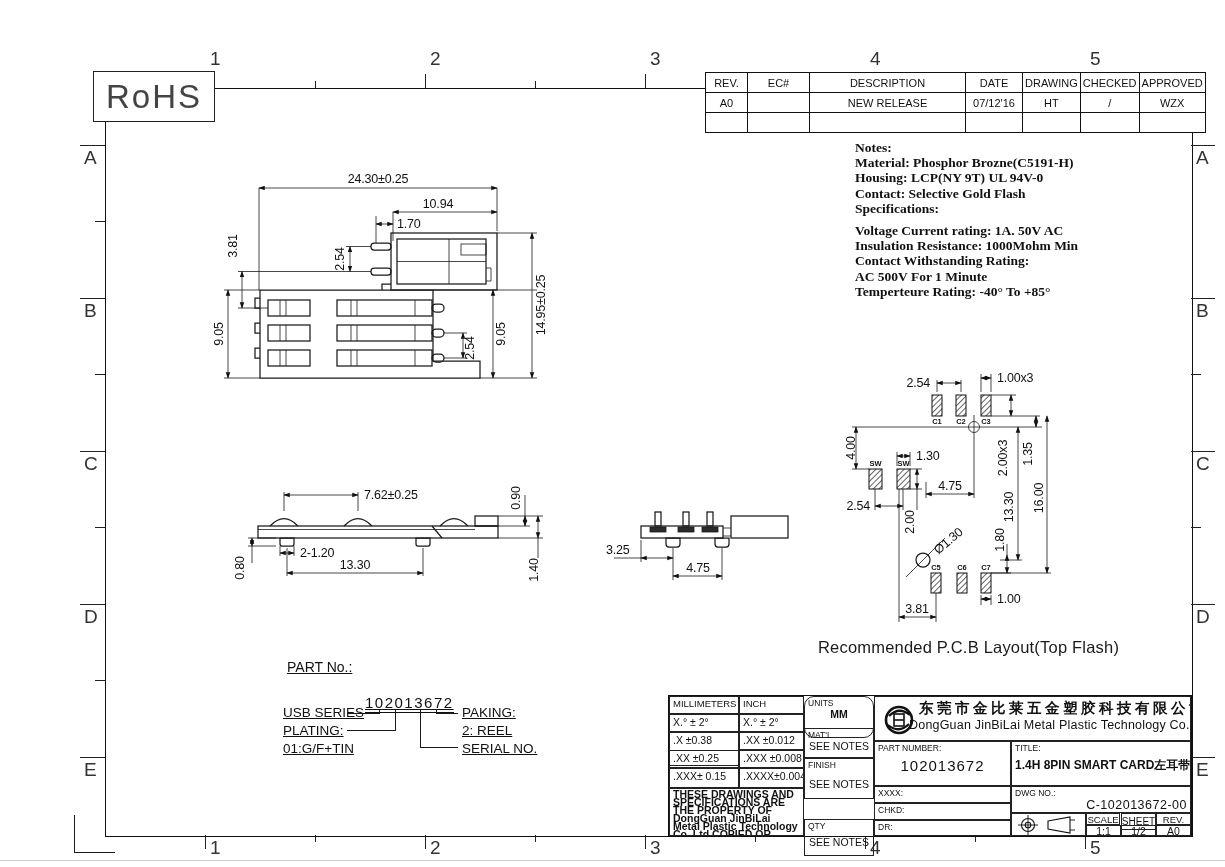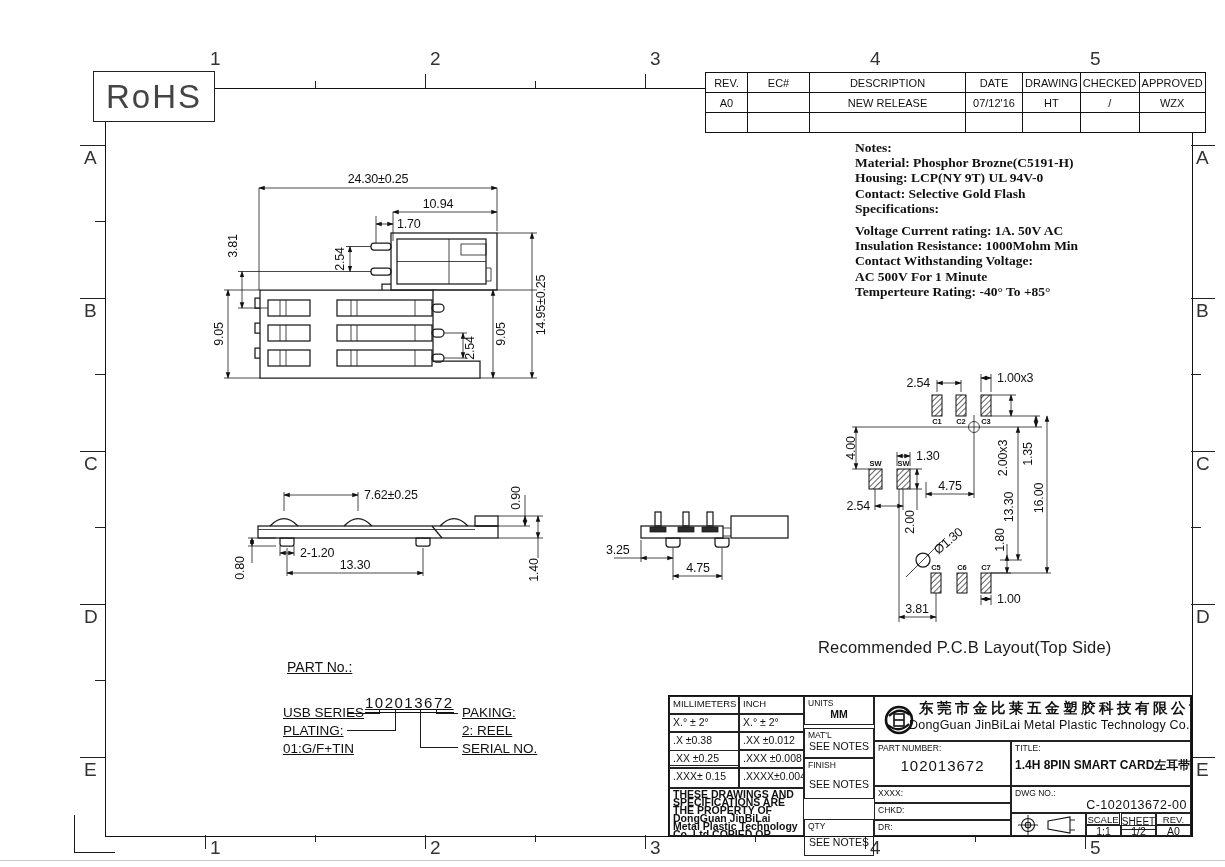--- a/index.html
+++ b/index.html
@@ -151,21 +151,21 @@
   </table>
 
 <div class="abs" id="notes">
   <div>Notes:</div>
   <div>Material: Phosphor Brozne(C5191-H)</div>
   <div>Housing: LCP(NY 9T) UL 94V-0</div>
   <div>Contact: Selective Gold Flash</div>
   <div>Specifications:</div>
   <div class="gap">Voltage Current rating: 1A. 50V AC</div>
   <div>Insulation Resistance: 1000Mohm Min</div>
-  <div>Contact Withstanding Voltage:</div>
+  <div>Contact Withstanding Rating:</div>
   <div>AC 500V For 1 Minute</div>
   <div>Temperteure Rating: -40° To +85°</div>
 </div>
 
 <svg style="left:180px;top:148px;" width="420" height="255" viewBox="0 0 420 255">
   <defs>
     <marker id="tvA" viewBox="0 0 10 10" refX="9" refY="5" markerWidth="8" markerHeight="8" orient="auto-start-reverse">
       <path d="M0,1.5 L10,5 L0,8.5 z" fill="#111"></path>
     </marker>
   </defs>
@@ -357,21 +357,21 @@
   <path class="d" d="M141,203 H161 M157,185 V174"></path>
   <line class="d" x1="157" y1="185" x2="157" y2="203" marker-start="url(#pcA)" marker-end="url(#pcA)"></line>
   <text transform="rotate(-90 154 170)" x="154" y="170" text-anchor="middle">1.80</text>
   <path class="d" d="M131,225 V235 M141,225 V235"></path>
   <line class="d" x1="131" y1="229" x2="141" y2="229" marker-start="url(#pcA)" marker-end="url(#pcA)"></line>
   <text x="147" y="233">1.00</text>
   <path class="d" d="M49,119 V252 M86,223 V252"></path>
   <line class="d" x1="49" y1="247" x2="86" y2="247" marker-start="url(#pcA)" marker-end="url(#pcA)"></line>
   <text x="67" y="243" text-anchor="middle">3.81</text>
 </svg>
-<div class="abs" id="pcbcap">Recommended P.C.B Layout(Top Side)</div>
+<div class="abs" id="pcbcap">Recommended P.C.B Layout(Top Flash)</div>
 
 <div class="lg" style="left:287px;top:659px;font-size:14px;">PART No.:</div>
 <div class="lg" style="left:365px;top:694px;"><span id="pn-num">102013672</span></div>
 <div class="lg" style="left:283px;top:705px;">USB SERIES</div>
 <div class="lg" style="left:283px;top:723px;">PLATING:</div>
 <div class="lg" style="left:283px;top:741px;">01:G/F+TIN</div>
 <div class="lg" style="left:462px;top:705px;">PAKING:</div>
 <div class="lg" style="left:462px;top:723px;">2: REEL</div>
 <div class="lg" style="left:462px;top:741px;">SERIAL NO.</div>
 <div class="ln" style="left:347px;top:713px;width:32px;height:1px;"></div>
@@ -390,21 +390,21 @@
   <div class="c" style="left:0;top:18px;width:70px;height:18px;">X.°  ± 2°</div>
   <div class="c" style="left:70px;top:18px;width:65px;height:18px;">X.°  ± 2°</div>
   <div class="c" style="left:0;top:36px;width:70px;height:34px;">.X   ±0.38</div>
   <div class="c" style="left:70px;top:36px;width:65px;height:18px;">.XX  ±0.012</div>
   <div class="c" style="left:0;top:54px;width:70px;height:18px;">.XX  ±0.25</div>
   <div class="c" style="left:70px;top:54px;width:65px;height:18px;">.XXX ±0.008</div>
   <div class="c" style="left:0;top:72px;width:70px;height:20px;">.XXX± 0.15</div>
   <div class="c" style="left:70px;top:72px;width:65px;height:20px;">.XXXX±0.004</div>
   <div class="c legal" style="left:0;top:92px;width:135px;height:48px;">THESE DRAWINGS AND SPECIFICATIONS ARE THE PROPERTY OF DongGuan JinBiLai Metal Plastic Technology Co.,Ltd COPIED OR USED IN ANY MANNER WITHOUT THE PRIOR WRITTEN CONSENT OF DongGuan JinBiLai Metal Plastic Technology Co.,Ltd</div>
 
-  <div class="c" style="left:135px;top:0;width:70px;height:29px;">
+  <div class="c" style="left:135px;top:0;width:70px;height:42px;border-radius:10px;">
     <span class="lab">UNITS</span>
     <span style="display:block;text-align:center;font-weight:bold;">MM</span>
   </div>
   <div class="c" style="left:135px;top:32px;width:70px;height:30px;">
     <span class="lab">MAT'L</span>
     <span style="display:block;text-align:center;">SEE NOTES</span>
   </div>
   <div class="c" style="left:135px;top:62px;width:70px;height:41px;">
     <span class="lab">FINISH</span>
     <span style="display:block;text-align:center;margin-top:8px;">SEE NOTES</span>

